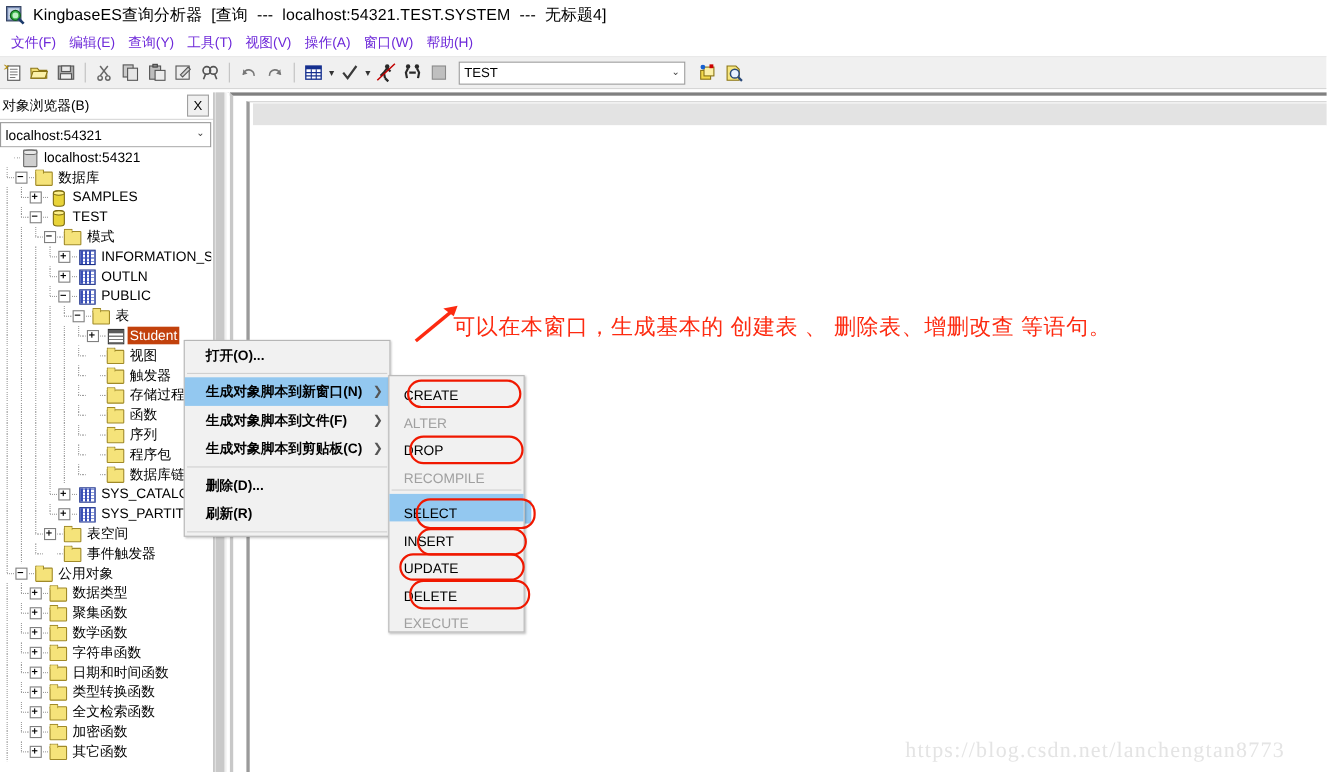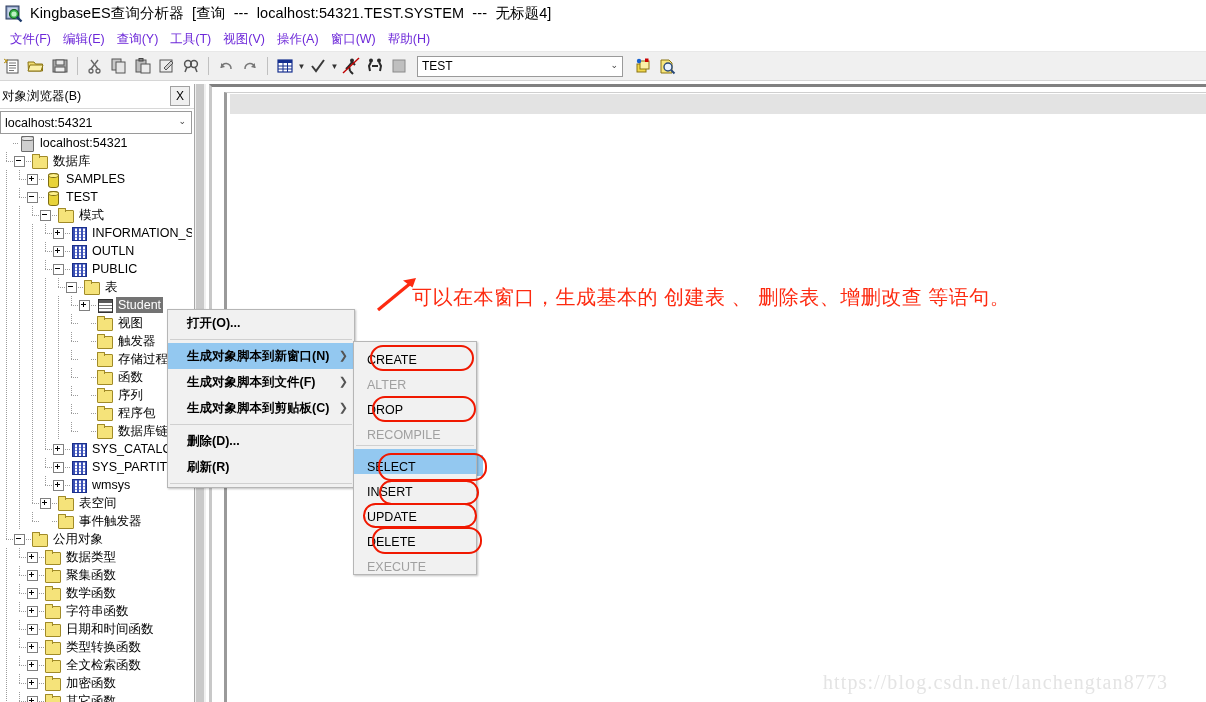--- a/index.html
+++ b/index.html
@@ -67,21 +67,21 @@
   .dotsL{width:13px;height:18px;flex:none;position:relative;}
   .dotsL::before{content:"";position:absolute;left:6px;top:0;height:9px;width:1px;
      background:repeating-linear-gradient(to bottom,#9b9b9b 0 1px,transparent 1px 2px);}
   .dotsL::after{content:"";position:absolute;left:6px;top:9px;width:7px;height:1px;
      background:repeating-linear-gradient(to right,#9b9b9b 0 1px,transparent 1px 2px);}
   .connect{width:5px;height:18px;flex:none;position:relative;}
   .connect::after{content:"";position:absolute;left:0;top:9px;width:5px;height:1px;
      background:repeating-linear-gradient(to right,#9b9b9b 0 1px,transparent 1px 2px);}
   .ico{width:17px;height:16px;flex:none;margin-right:3px;position:relative;}
   .lbl{padding:0 2px;line-height:16px;}
-  .lbl.sel{background:#737373;color:#fff;}
+  .lbl.sel{background:#c2410c;color:#fff;}
 
   
   .fol{position:absolute;left:1px;top:3px;width:14px;height:11px;background:#f5e37a;
        border:1px solid #a08a28;border-radius:1px;}
   .fol::before{content:"";position:absolute;left:-1px;top:-3px;width:6px;height:3px;
        background:#f5e37a;border:1px solid #a08a28;border-bottom:none;border-radius:1px 1px 0 0;}
   
   .cyl{position:absolute;left:4px;top:2px;width:9px;height:13px;background:#e8d339;border:1px solid #7d6c12;border-radius:4px/3px;}
   .cyl::before{content:"";position:absolute;left:-1px;top:-1px;width:9px;height:3px;background:#fdf08a;border:1px solid #7d6c12;border-radius:50%;}
   
@@ -591,34 +591,20 @@
           </span>
           <span class="connect"></span>
           <span class="ico">
             <span class="sch"></span>
           </span>
           <span class="lbl">SYS_PARTITION</span>
         </div>
         <div class="trow">
           <span class="dots"></span>
           <span class="dots"></span>
-          <span class="dots"></span>
-          <span class="dotsL"></span>
-          <span class="exp">
-            <span class="expbox plus"></span>
-          </span>
-          <span class="connect"></span>
-          <span class="ico">
-            <span class="sch"></span>
-          </span>
-          <span class="lbl">wmsys</span>
-        </div>
-        <div class="trow">
-          <span class="dots"></span>
-          <span class="dots"></span>
           <span class="dotsL"></span>
           <span class="exp">
             <span class="expbox plus"></span>
           </span>
           <span class="connect"></span>
           <span class="ico">
             <span class="fol"></span>
           </span>
           <span class="lbl">表空间</span>
         </div>

